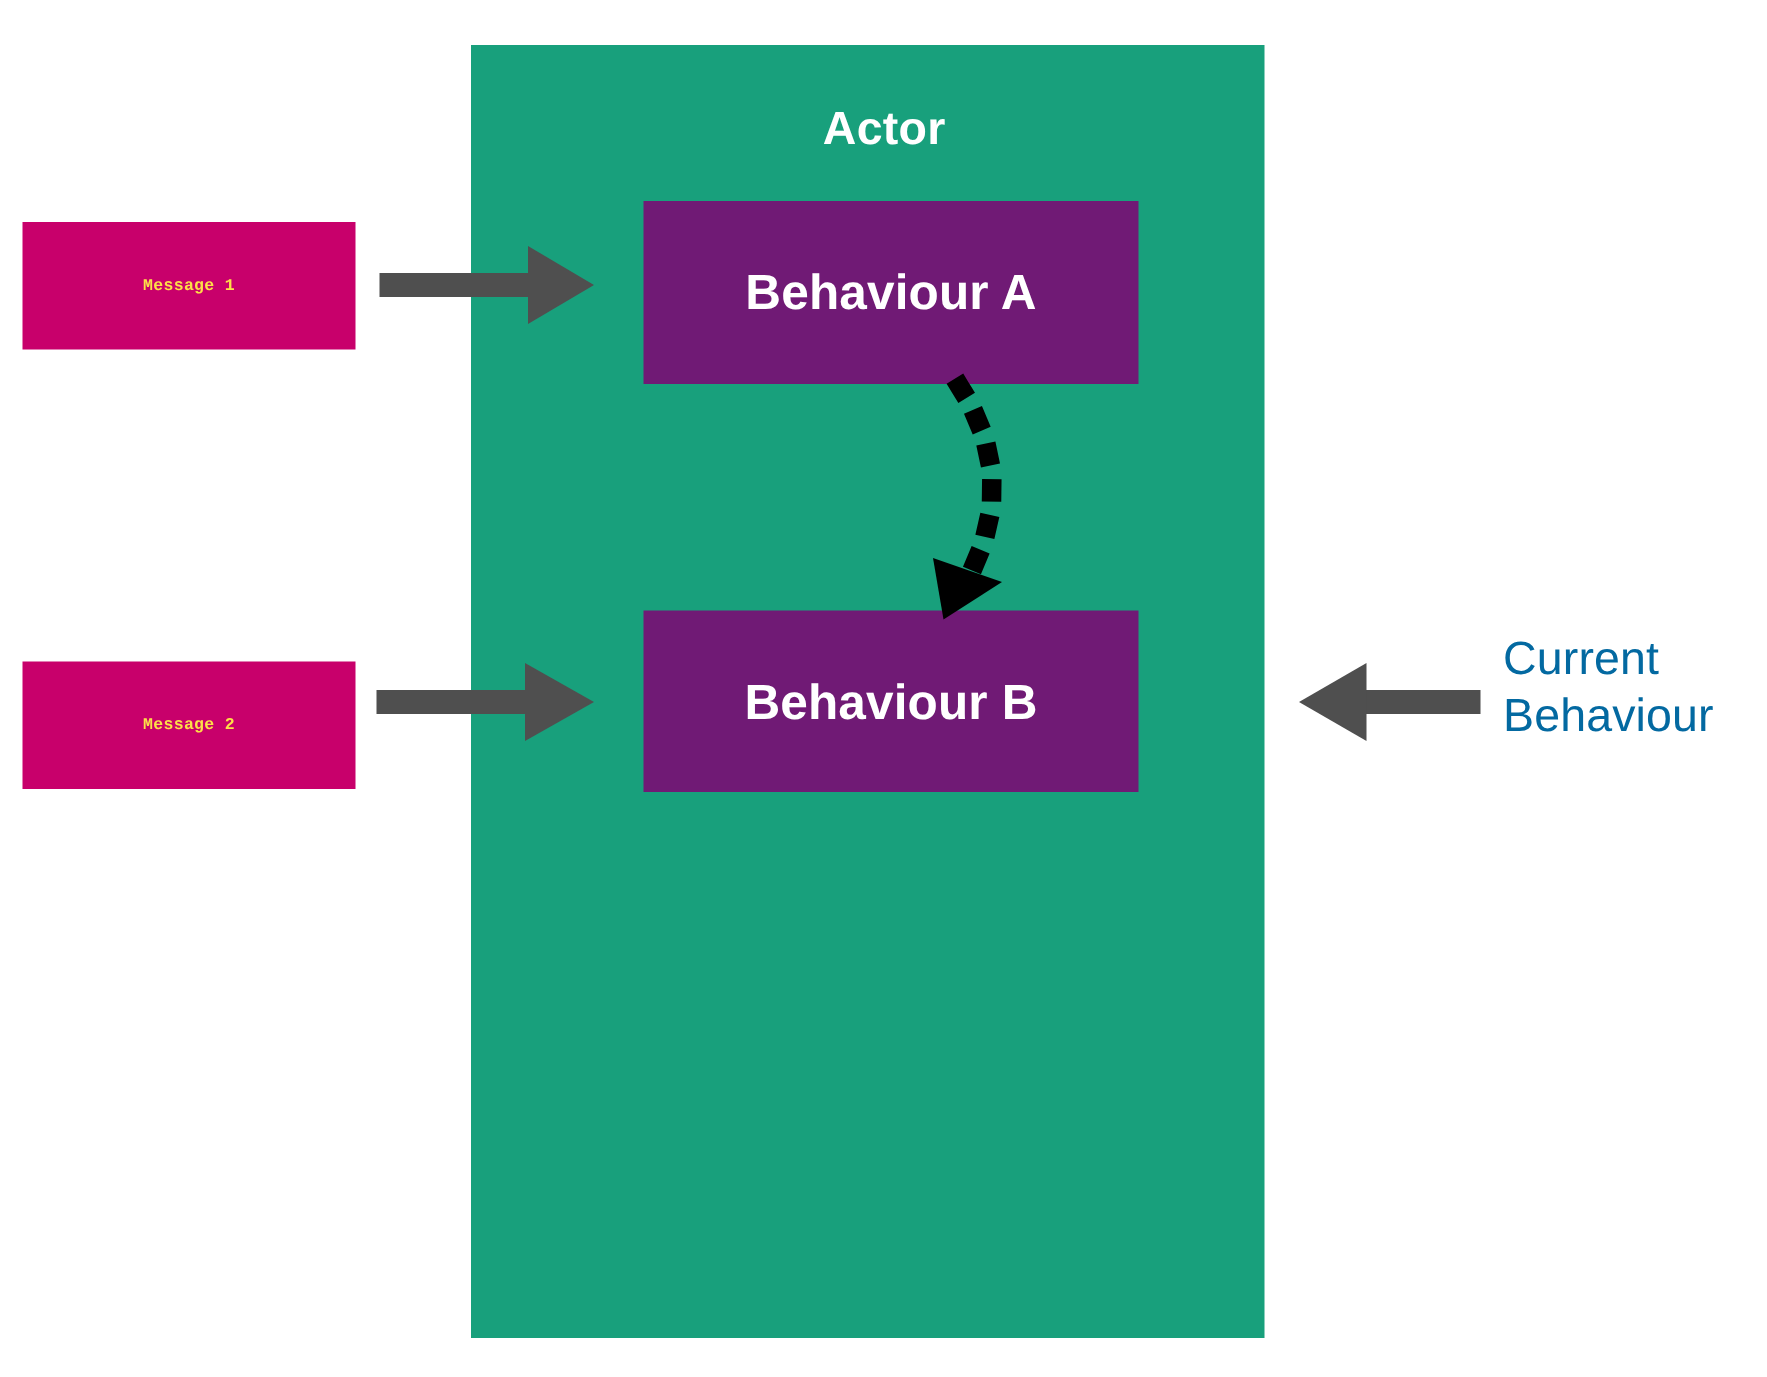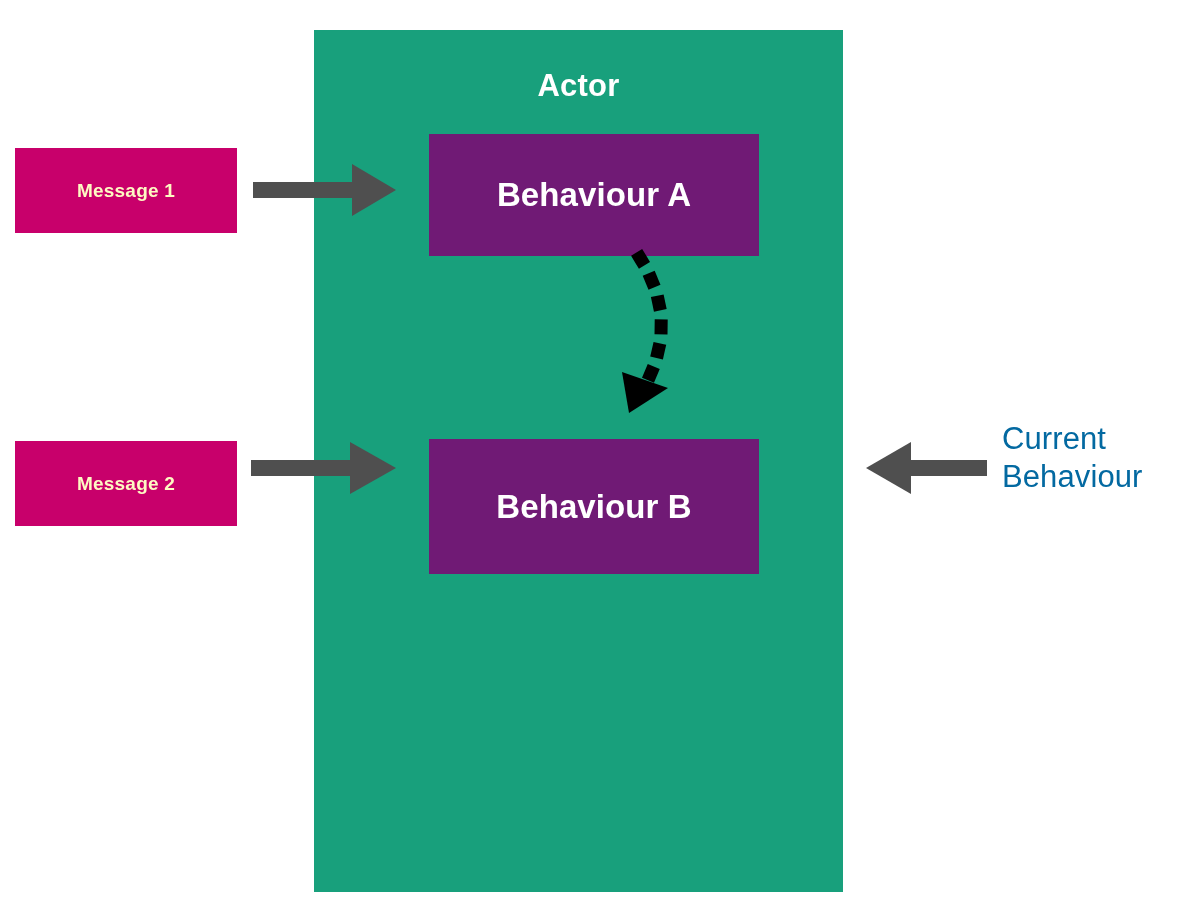--- a/index.html
+++ b/index.html
@@ -28,21 +28,21 @@
   .actor-container {
     position: absolute;
     left: 314px;
     top: 30px;
     width: 529px;
     height: 862px;
     background: #18a07c;
   }
   .actor-title {
     position: absolute;
-    left: 0;
+    left: 11px;
     top: 38px;
     width: 529px;
     text-align: center;
     color: #ffffff;
     font-size: 31px;
     font-weight: 700;
     line-height: 36px;
     letter-spacing: 0.2px;
   }
 
@@ -58,41 +58,42 @@
   }
   .behaviour-label {
     color: #ffffff;
     font-size: 33px;
     font-weight: 700;
     line-height: 38px;
     letter-spacing: 0.1px;
     white-space: nowrap;
   }
   #behaviour-a { top: 104px;  height: 122px; }
-  #behaviour-b { top: 377px;  height: 135px; margin-top: 32px; }
+  #behaviour-b { top: 377px;  height: 121px; }
   #behaviour-c { top: 652px;  height: 121px; }
 
   
   .message-box {
     position: absolute;
     left: 15px;
     width: 222px;
     height: 85px;
     background: #c8006b;
     display: flex;
     align-items: center;
     justify-content: center;
   }
   .message-label {
-    color: #fef9c3;
-    font-size: 19px;
+    color: #fde047;
+    font-size: 11px;
     font-weight: 700;
     line-height: 20px;
     letter-spacing: 0.2px;
     white-space: nowrap;
+    font-family: Liberation Mono, monospace;
   }
   #message-1 { top: 148px; }
   #message-2 { top: 425px; margin-top: 16px; }
 
   
   #arrow-layer {
     position: absolute;
     left: 0;
     top: 0;
     width: 1178px;

